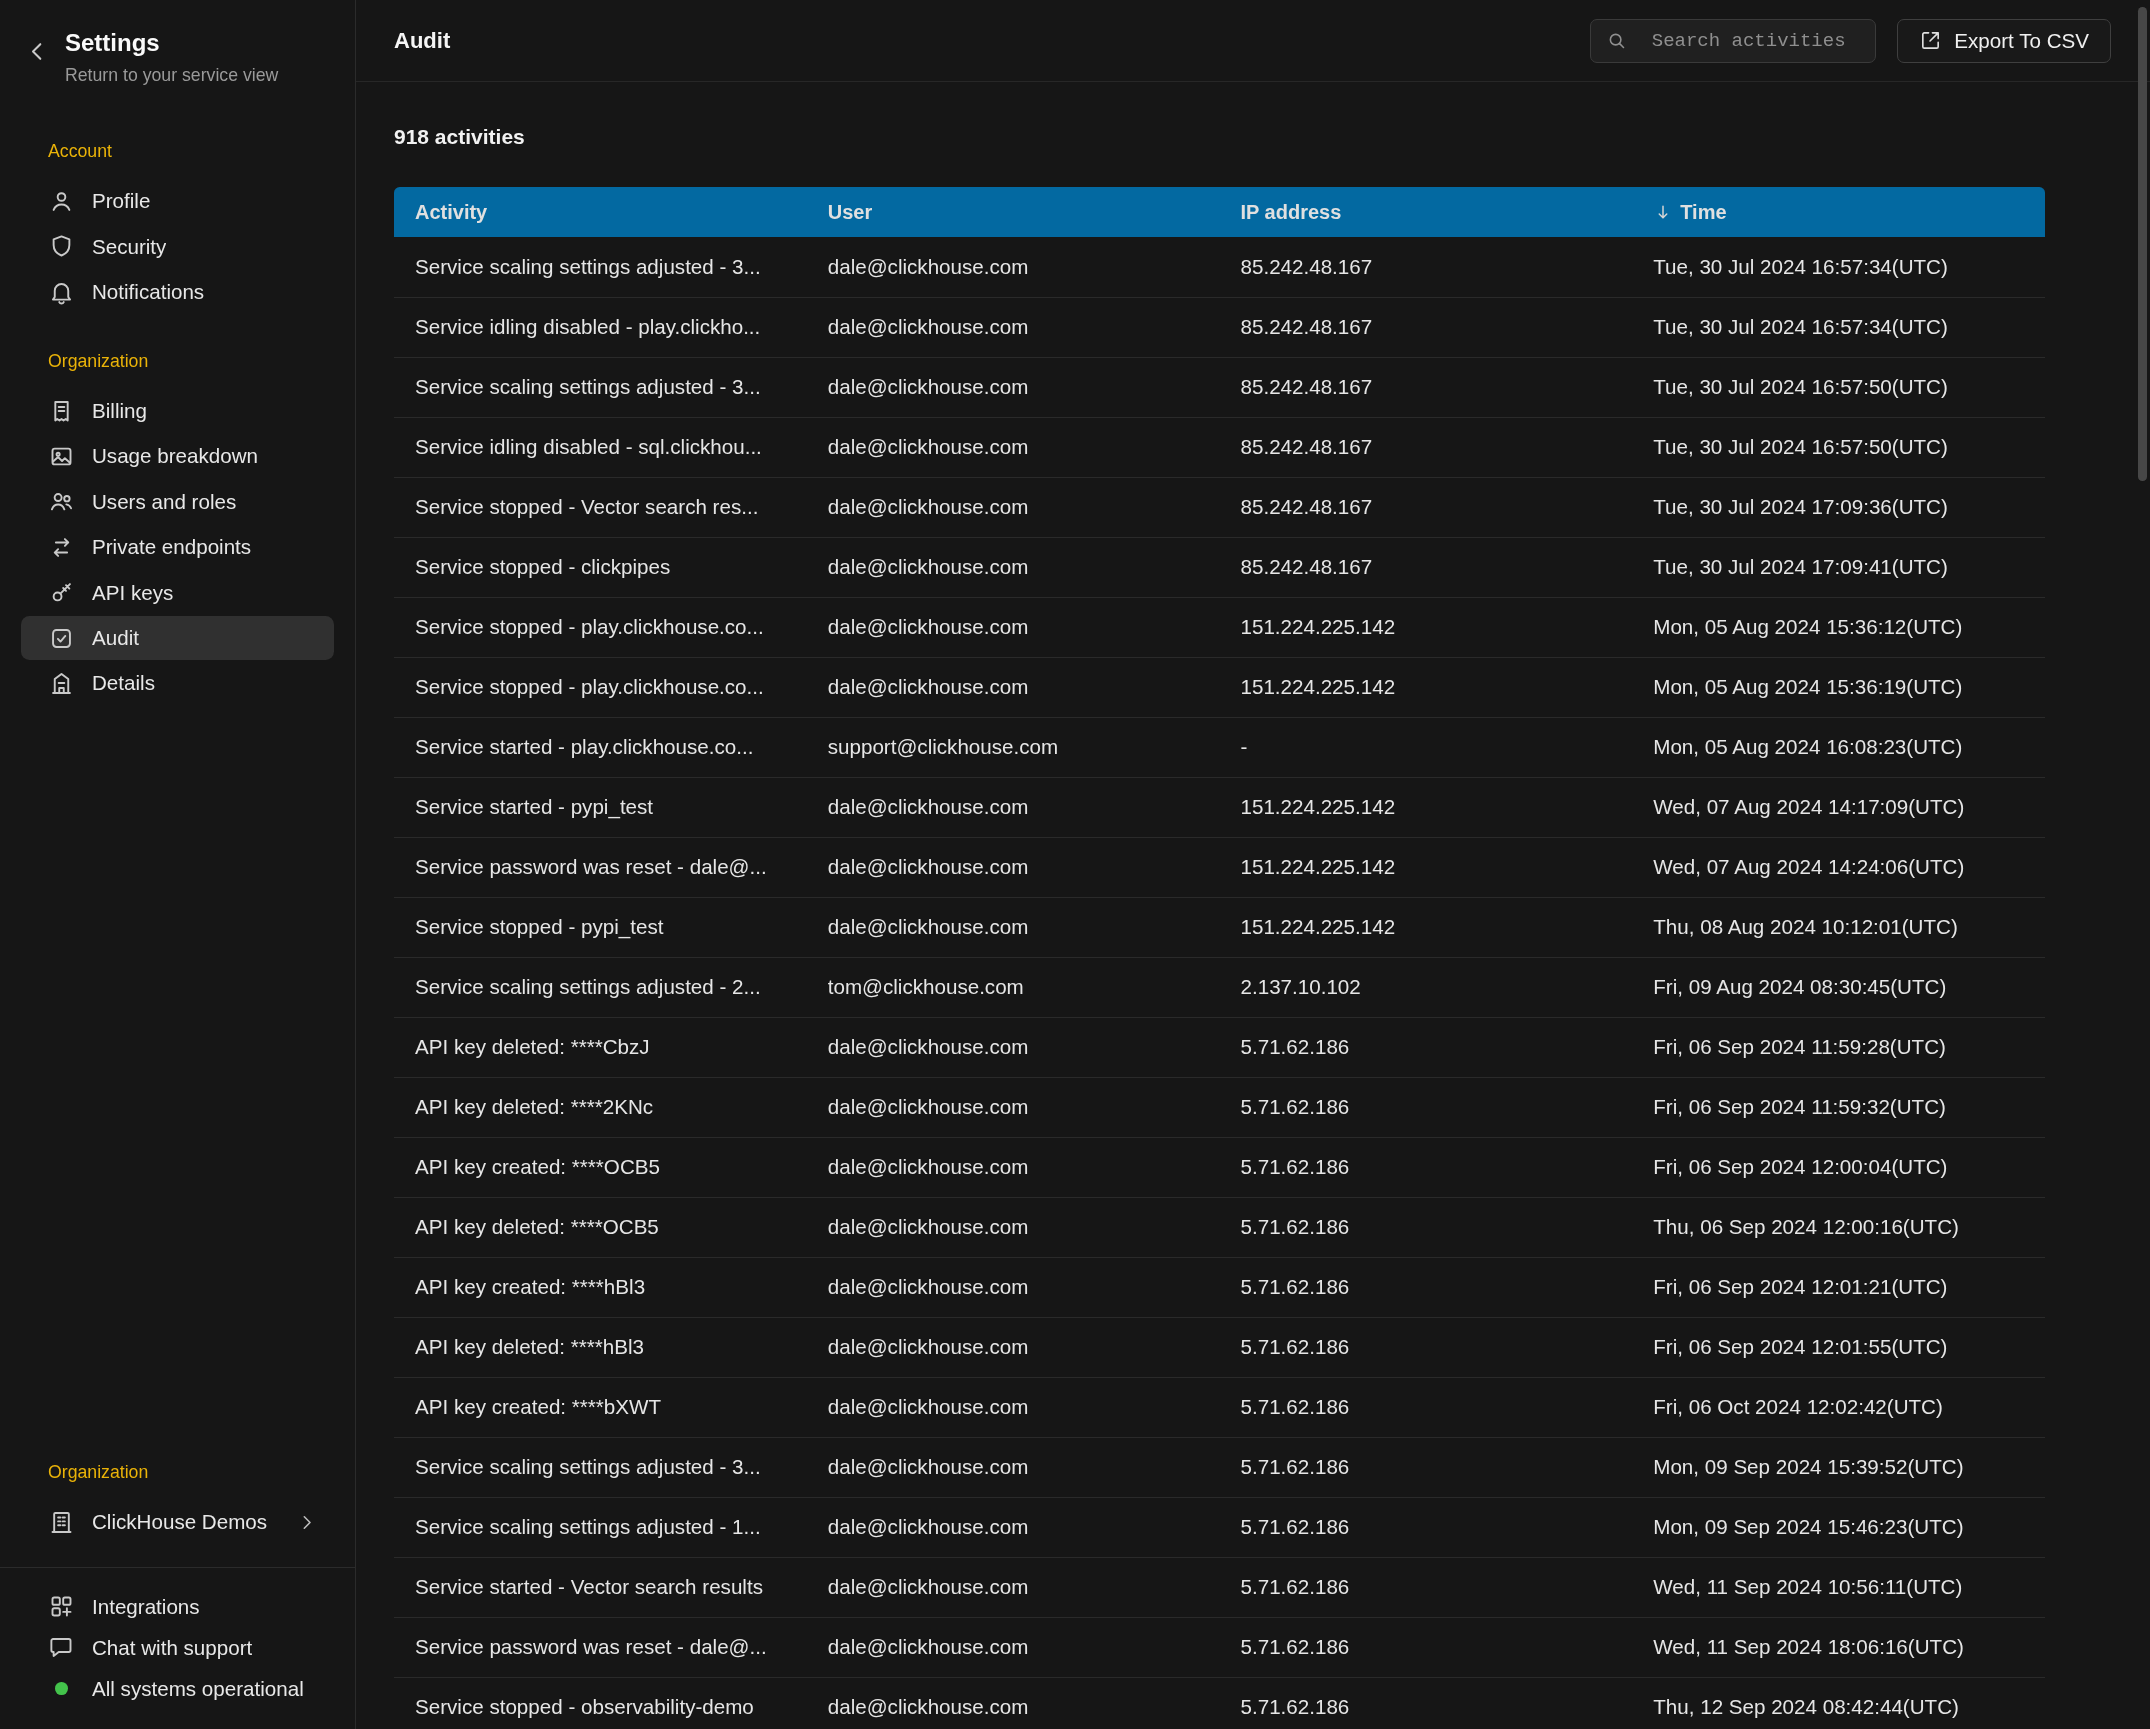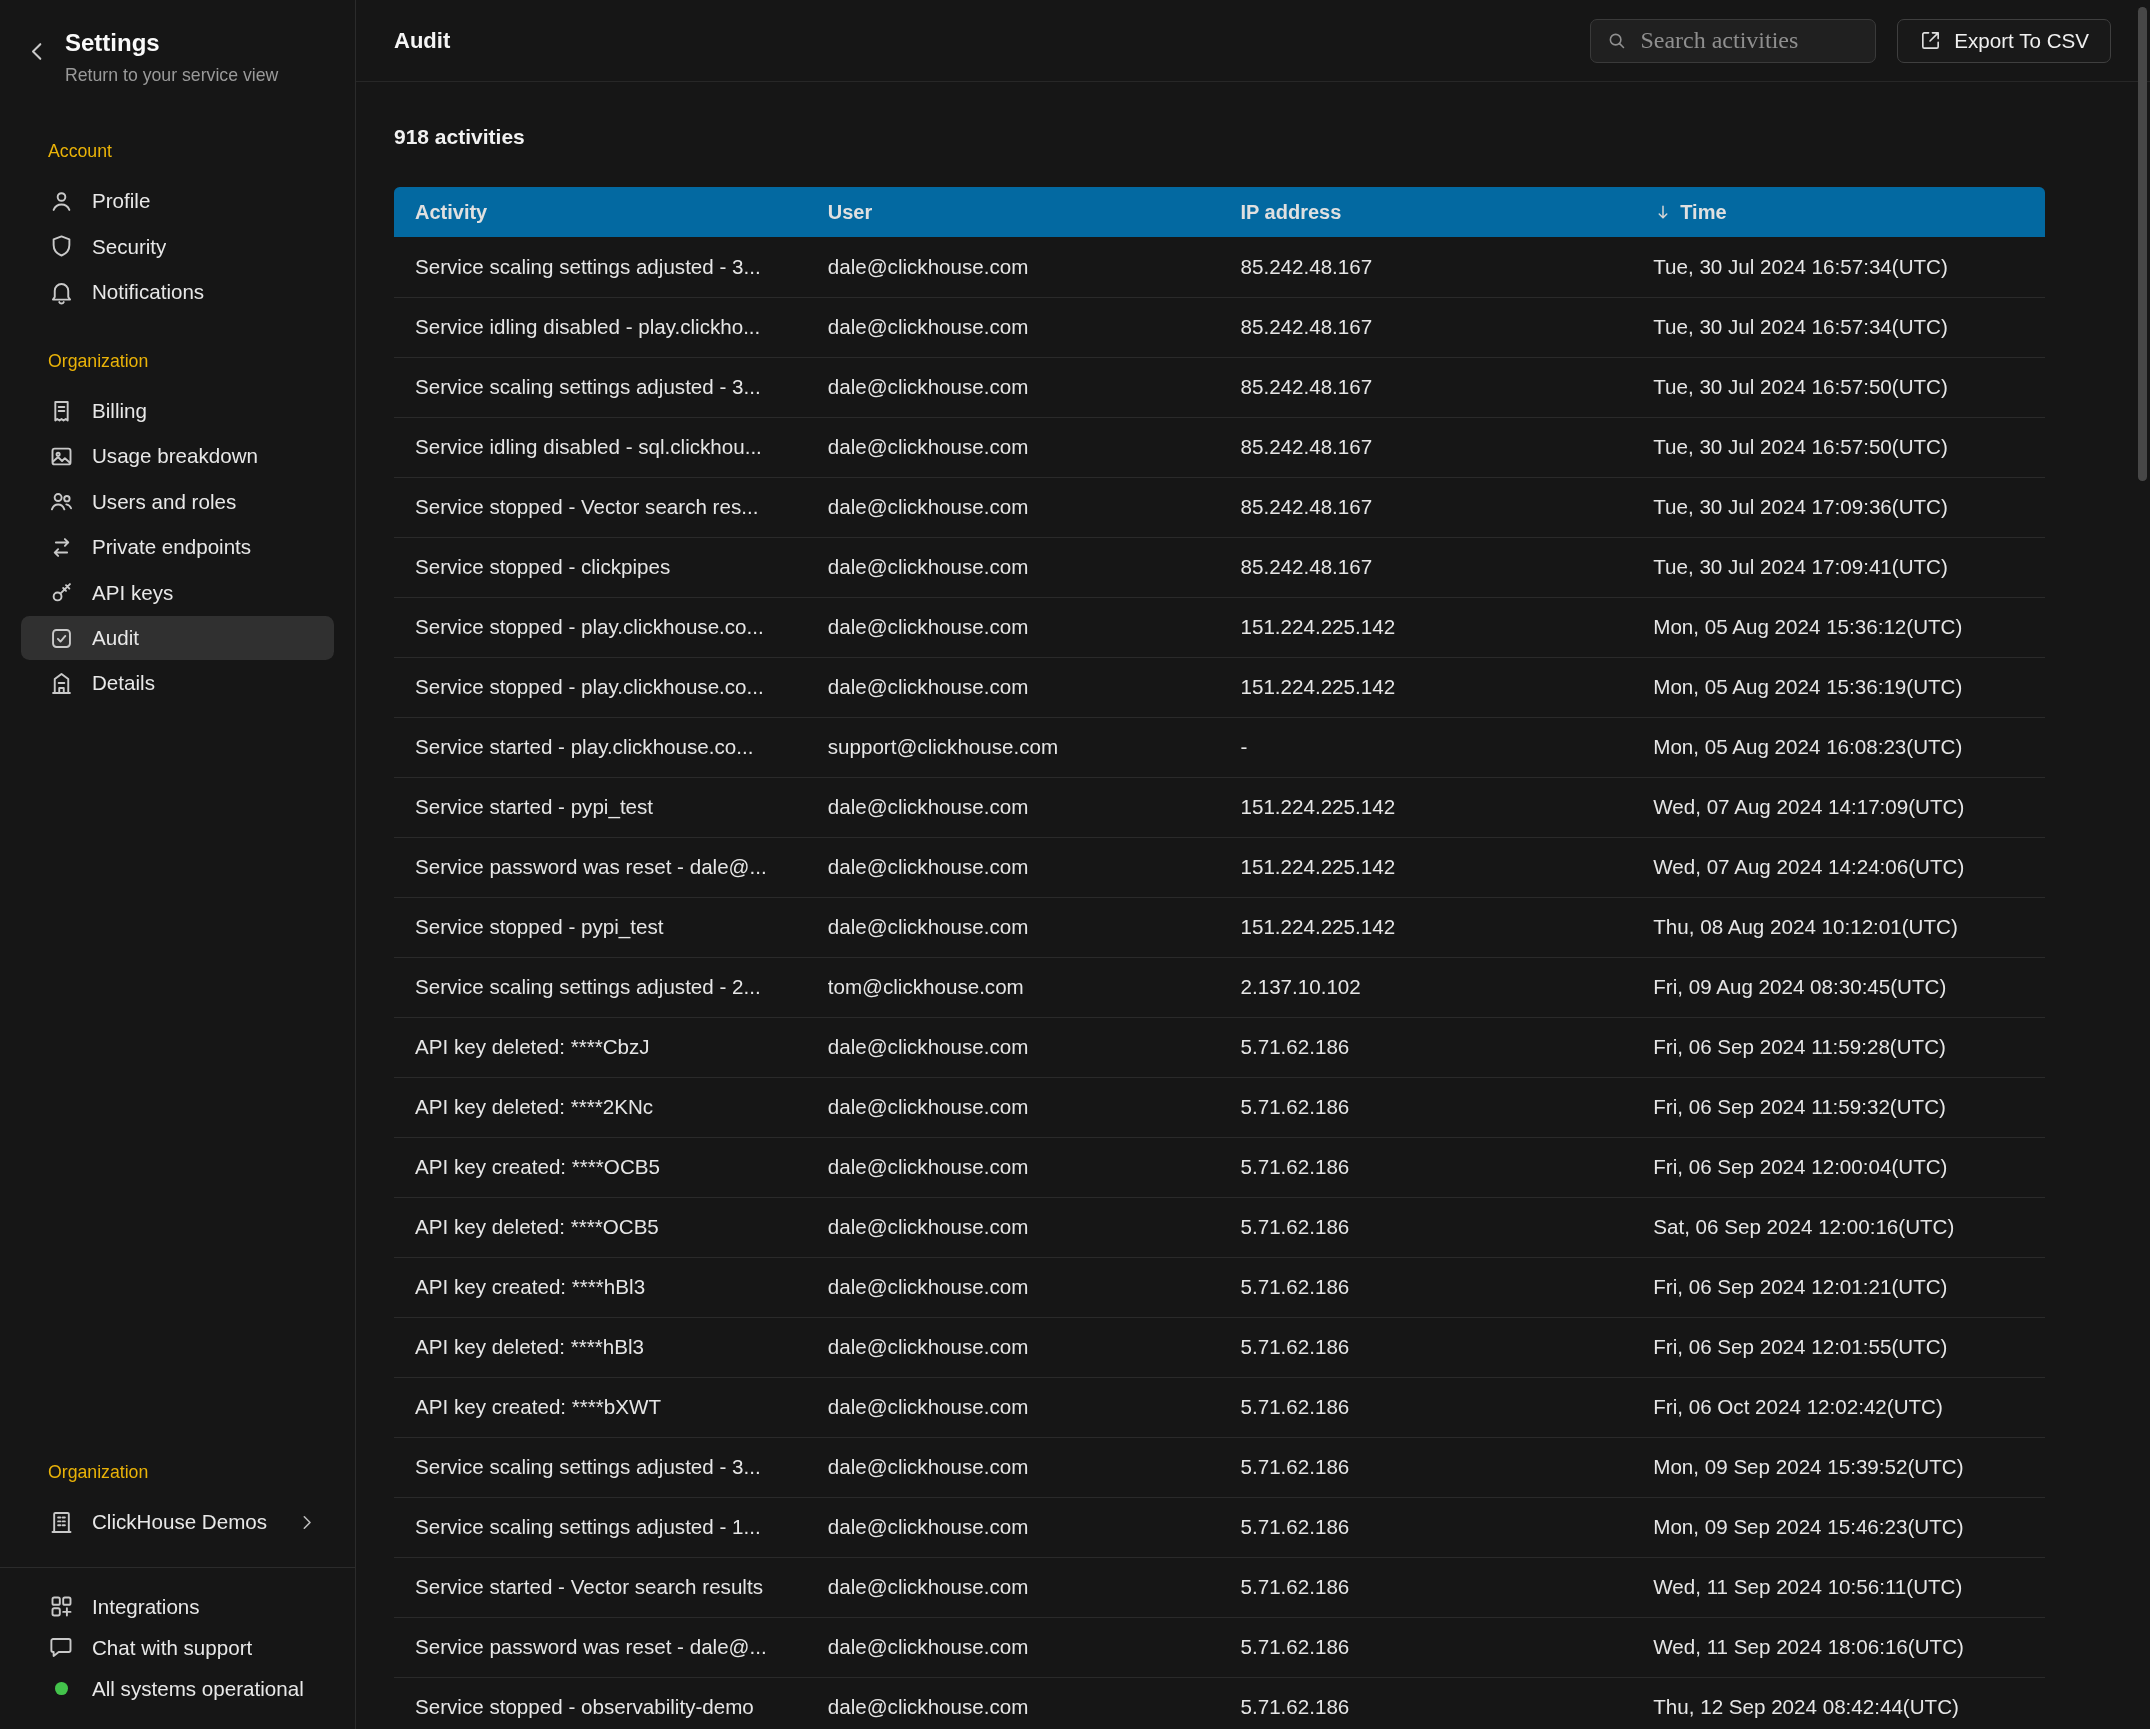--- a/index.html
+++ b/index.html
@@ -66,21 +66,21 @@
 
   .search {
     width:286px; height:44px;
     background:#202020; border:0.7px solid #3a3a3a; border-radius:7px;
     display:flex; align-items:center; gap:11.3px; padding:0 15.6px;
   }
   .search .icn { width:21px; height:21px; color:#8f8f8f; }
   .search .icn svg { width:21px; height:21px; }
   .search input {
     flex:1; min-width:0; background:transparent; border:none; outline:none;
-    color:#e8e8e8; font-size:24px; font-family:Liberation Serif, serif;
+    color:#e8e8e8; font-size:19px; font-family:Liberation Mono, monospace;text-align:center;
   }
   .search input::placeholder { color:#8f8f8f; }
 
   .export-btn {
     height:44px; padding:0 21px;
     background:#191919; border:0.7px solid #3f3f3f; border-radius:7px;
     color:#f0f0f0; font-size:20.6px; font-family:"Liberation Sans", sans-serif;
     display:flex; align-items:center; gap:12.8px; cursor:pointer; white-space:nowrap;
   }
   .export-btn .icn { width:23px; height:23px; color:#e0e0e0; }
@@ -440,21 +440,21 @@
             <tr>
               <td>API key created: ****OCB5</td>
               <td>dale@clickhouse.com</td>
               <td>5.71.62.186</td>
               <td>Fri, 06 Sep 2024 12:00:04(UTC)</td>
             </tr>
             <tr>
               <td>API key deleted: ****OCB5</td>
               <td>dale@clickhouse.com</td>
               <td>5.71.62.186</td>
-              <td>Sat, 06 Sep 2024 12:00:16(UTC)</td>
+              <td>Thu, 06 Sep 2024 12:00:16(UTC)</td>
             </tr>
             <tr>
               <td>API key created: ****hBl3</td>
               <td>dale@clickhouse.com</td>
               <td>5.71.62.186</td>
               <td>Fri, 06 Sep 2024 12:01:21(UTC)</td>
             </tr>
             <tr>
               <td>API key deleted: ****hBl3</td>
               <td>dale@clickhouse.com</td>

